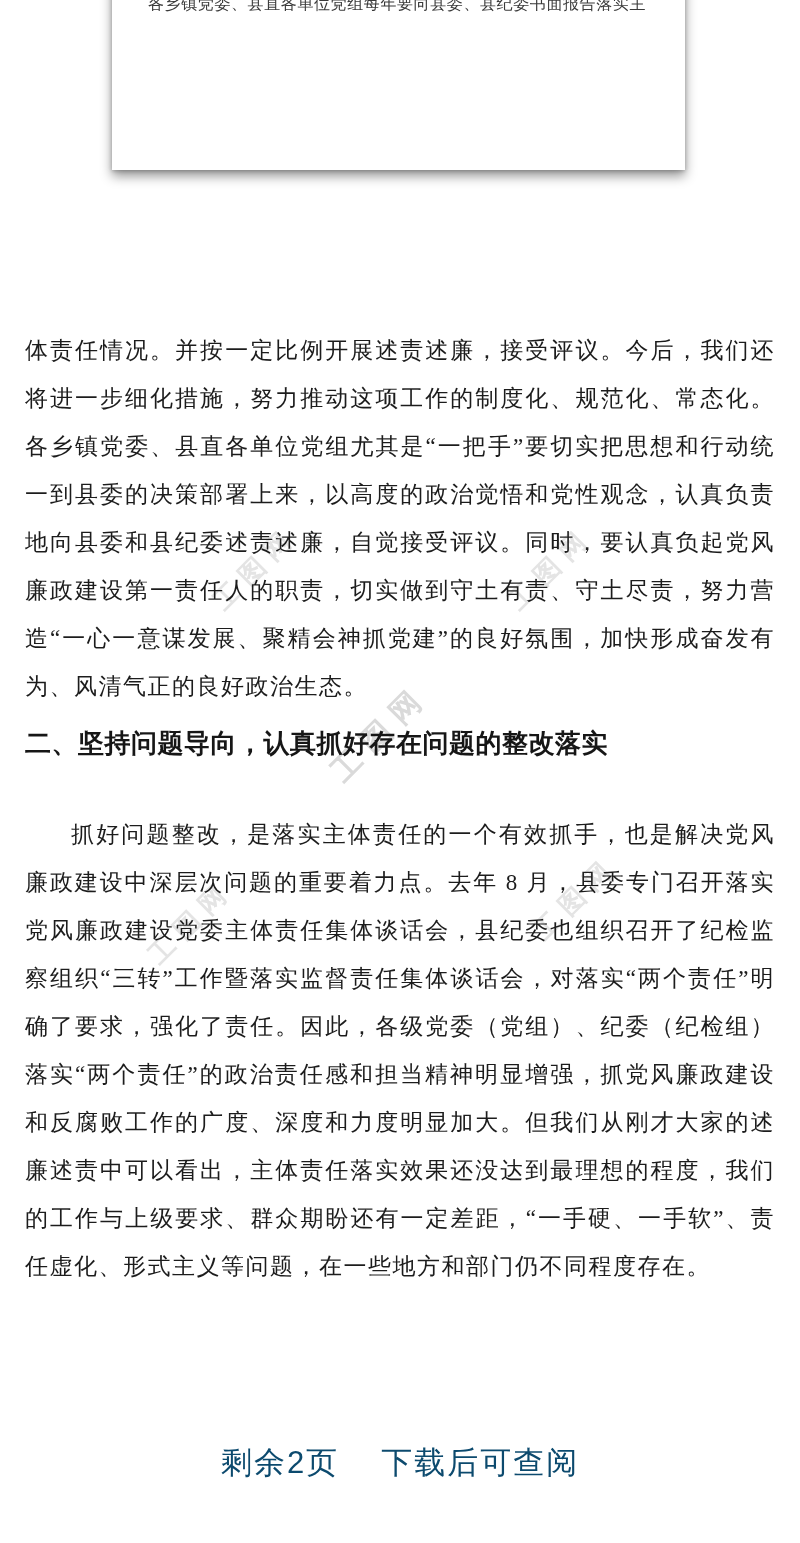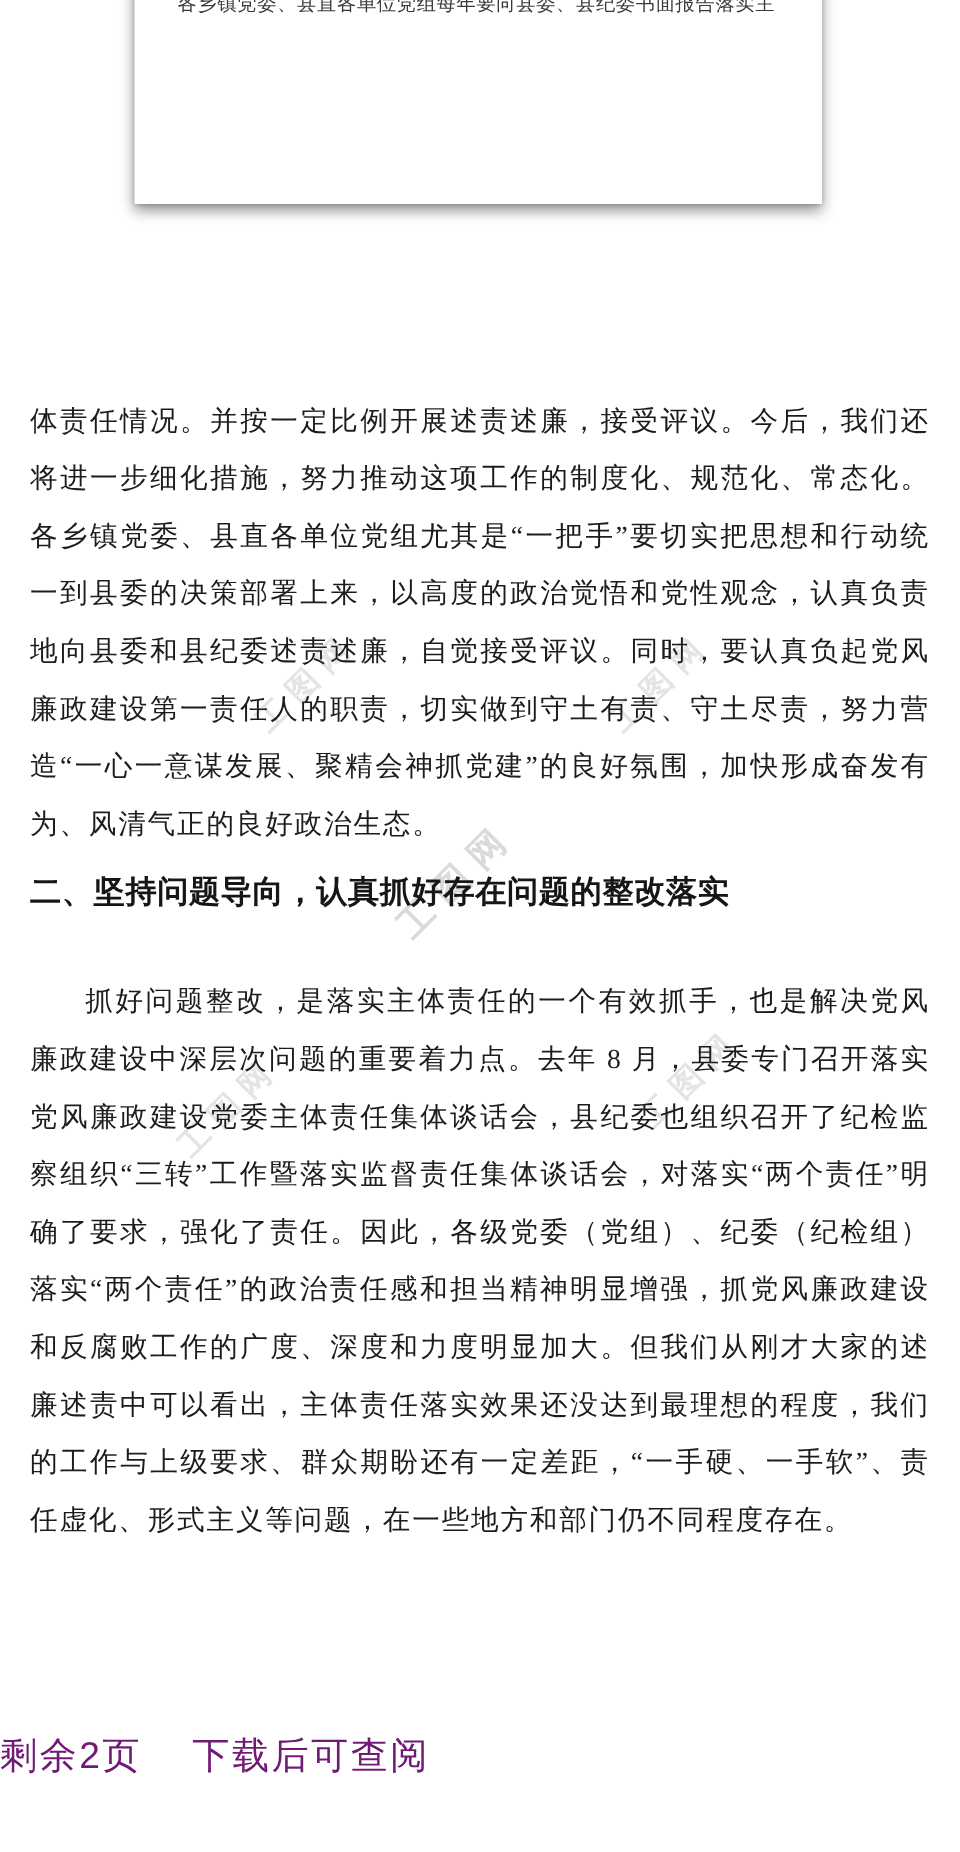--- a/index.html
+++ b/index.html
@@ -81,26 +81,26 @@
     margin: 8px 0 44px 0;
     text-align: left;
   }
 
   
   .footer-note {
     position: absolute;
     top: 1441px;
     left: 0;
     width: 800px;
-    text-align: left;
+    text-align: center;
     z-index: 2;
     font-family: "Liberation Sans", sans-serif;
     font-size: 31px;
     line-height: 44px;
-    color: #701a75;
+    color: #0c4a6e;
     letter-spacing: 2px;
   }
   .footer-note .gap { display: inline-block; width: 42px; }
 </style>
 </head>
 <body>
 
 <div class="wm" style="left:185px; top:548px;">工图网</div>
 <div class="wm" style="left:480px; top:548px;">工图网</div>
 <div class="wm big" style="left:310px; top:713px;">工图网</div>

